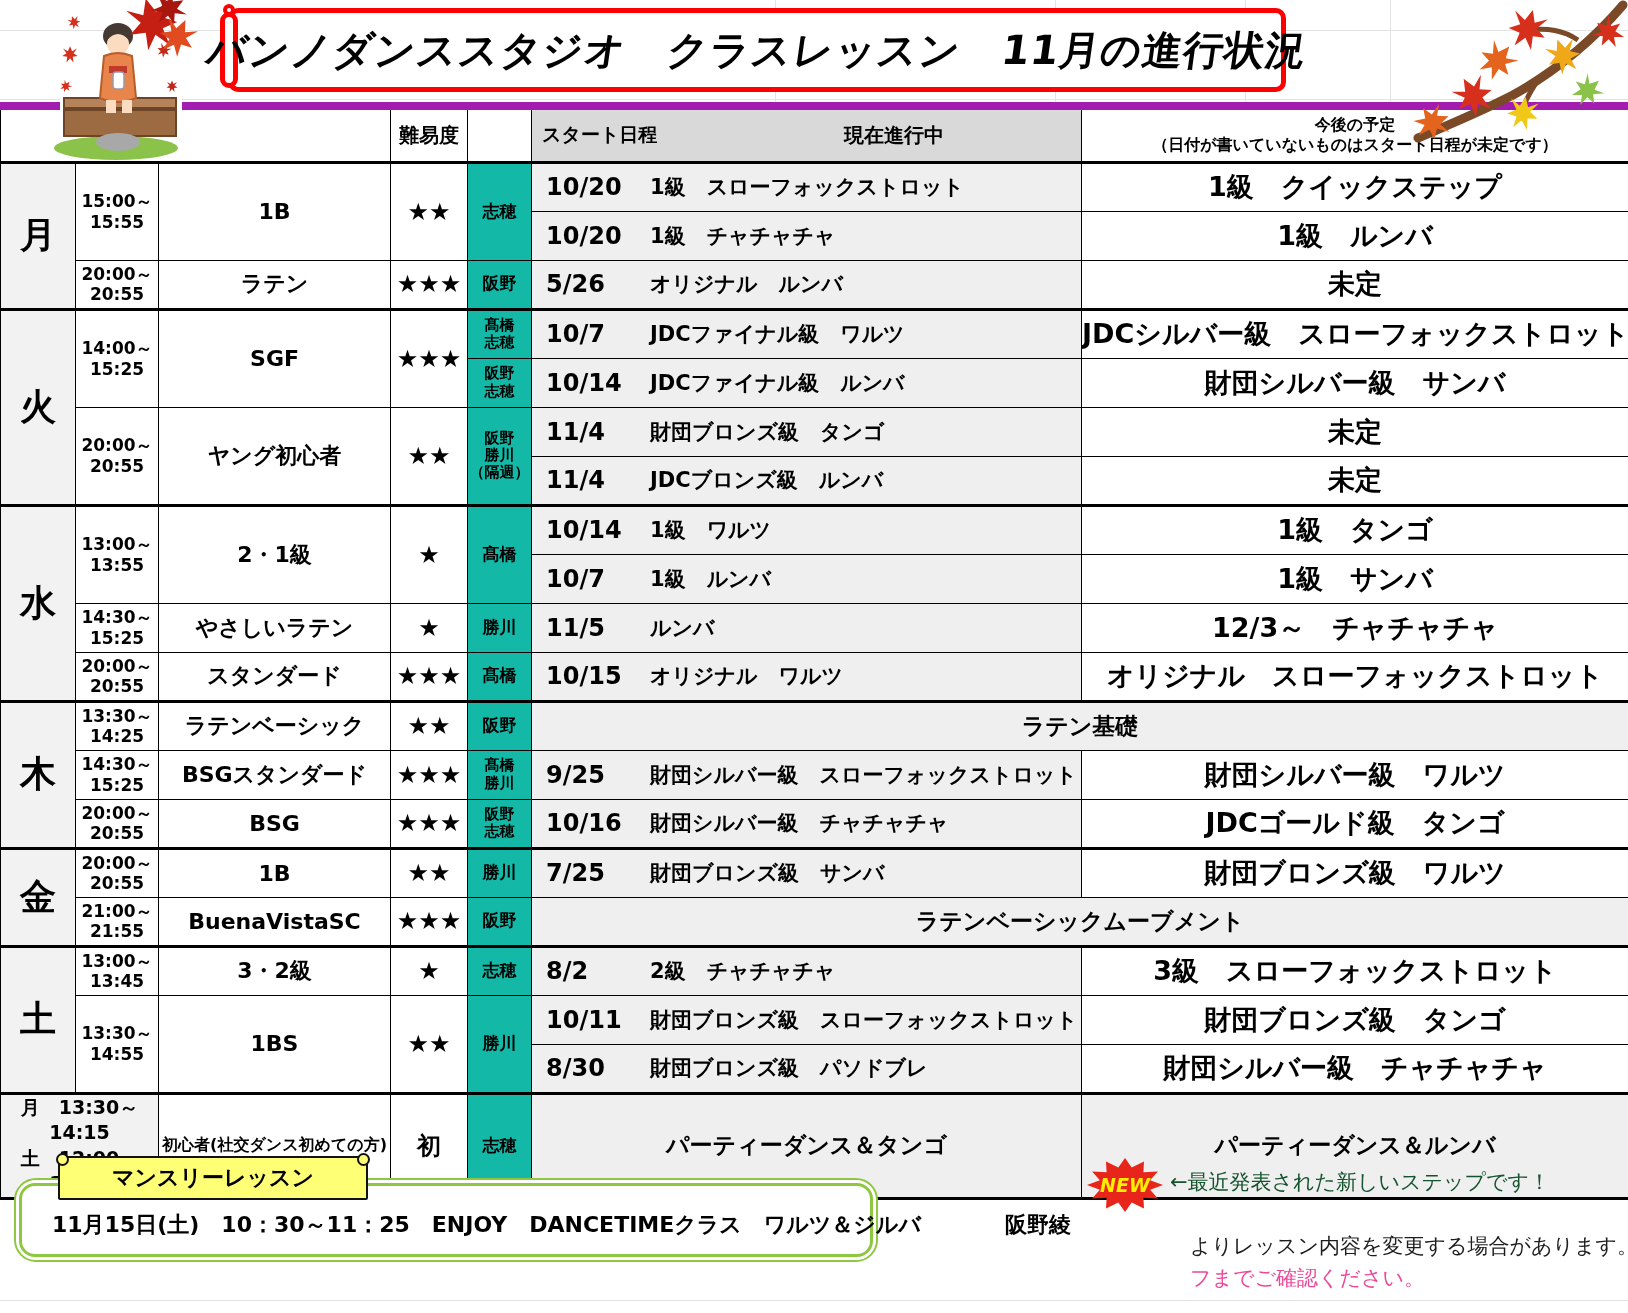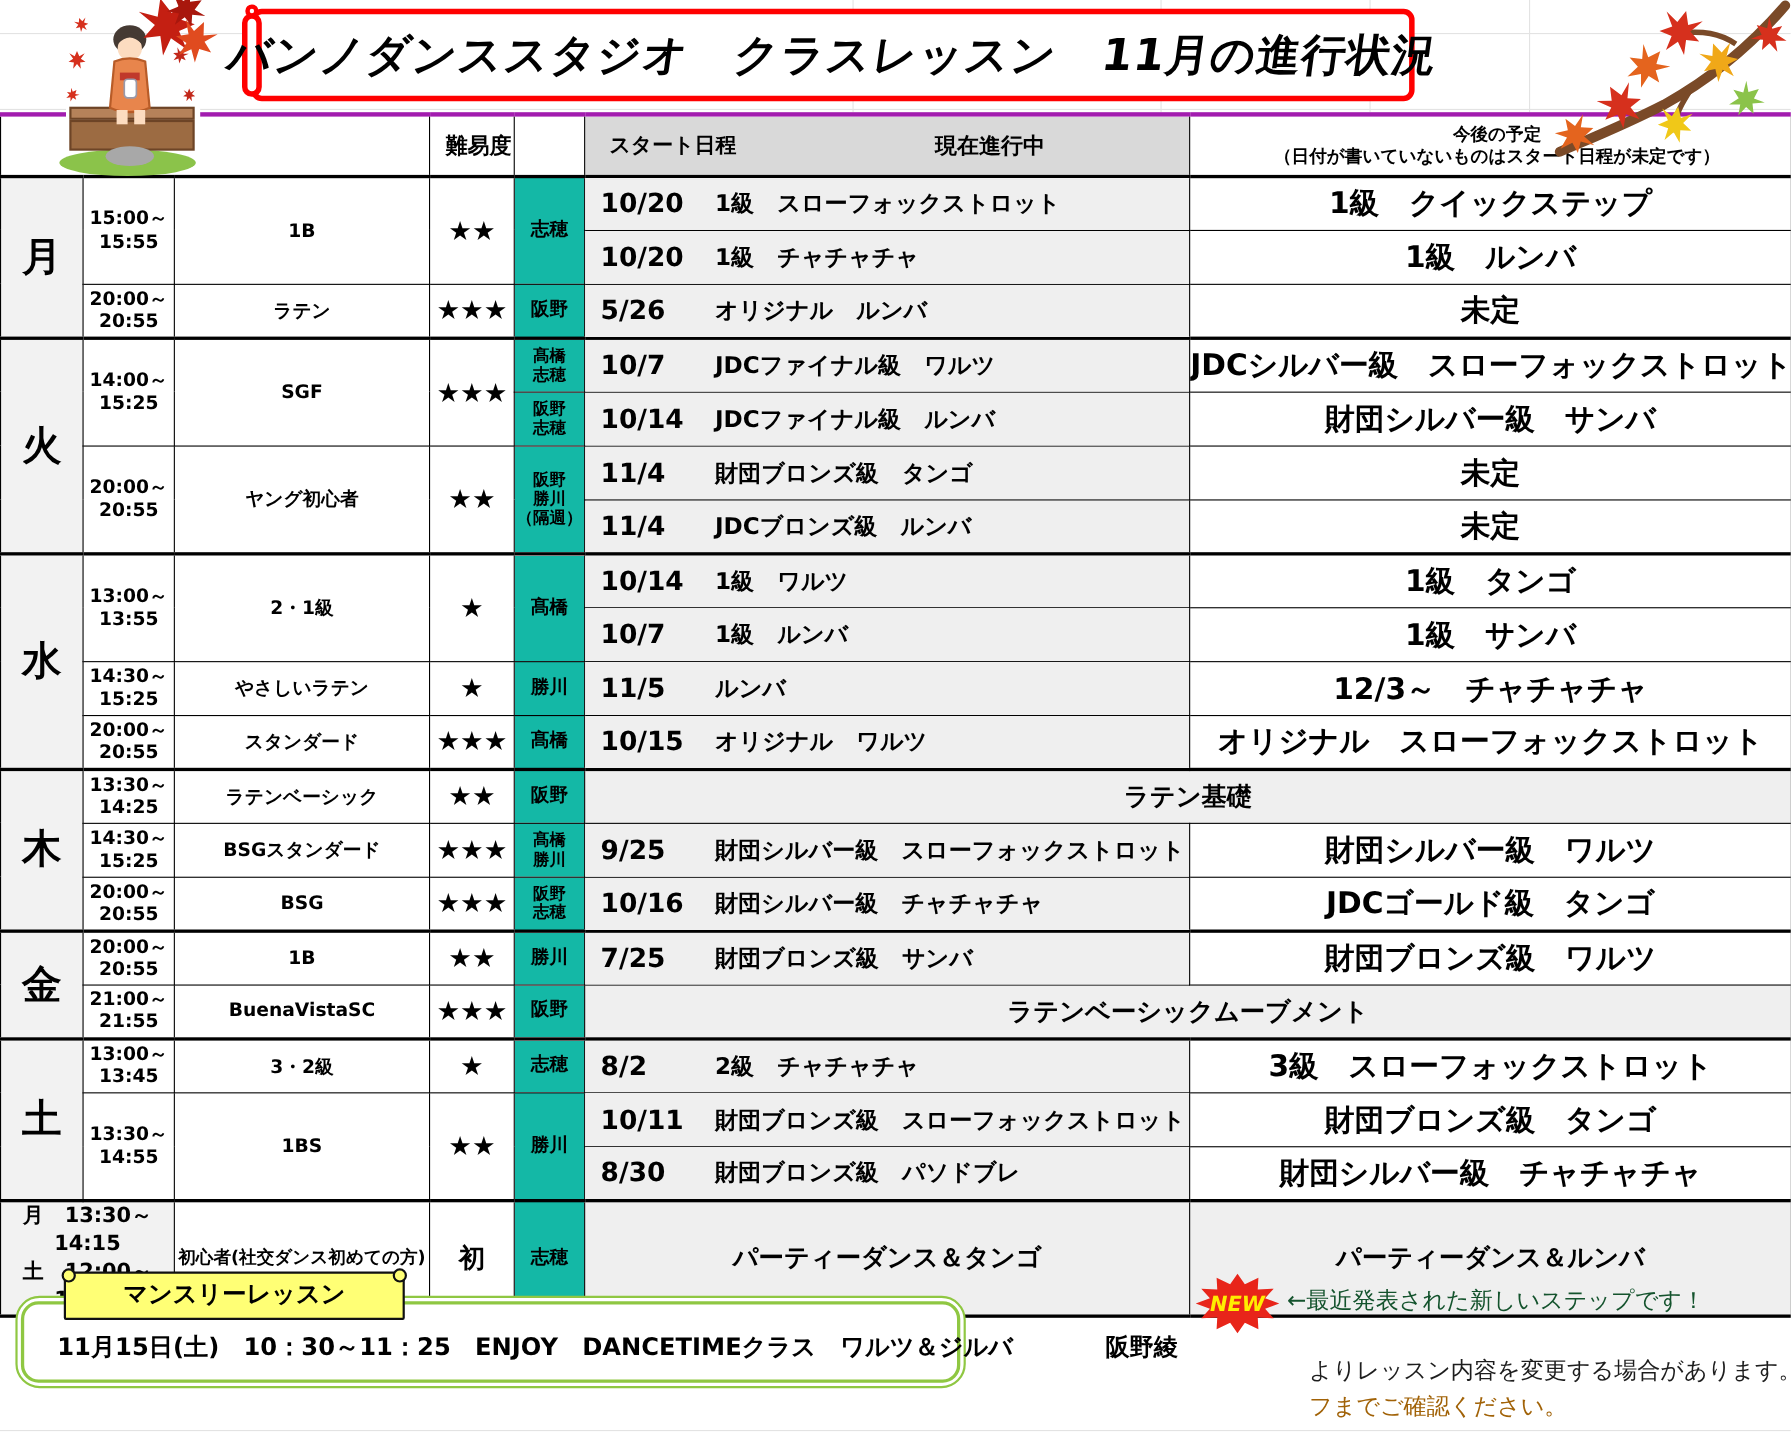--- a/index.html
+++ b/index.html
@@ -30,34 +30,34 @@
 
   
   table.tbl{
     position:absolute;left:0;top:102px;width:1628px;border-collapse:collapse;table-layout:fixed;z-index:1;
   }
   .tbl th,.tbl td{border:1px solid #000;padding:0;overflow:hidden;vertical-align:middle;box-sizing:border-box;}
   .tbl tr{height:49px;}
   .tbl tr.hd{height:56px;}
   .tbl tr.last{height:53px;}
   .tbl tr.gs td{border-top:3px solid #000;}
-  .tbl tr.hd th{border-top:4px solid #a21caf;border-bottom:2px solid #000;background:#fff;font-weight:bold;padding-left:12px;}
+  .tbl tr.hd th{border-top:8px solid #a21caf;border-bottom:2px solid #000;background:#fff;font-weight:bold;}
   .tbl tr.last td{border-bottom:3px solid #000;}
 
   .h-cur{background:#d9d9d9 !important;}
   .hc{display:flex;align-items:center;}
   .h-start{width:165px;text-align:left;padding-left:10px;font-size:19px;}
   .h-current{flex:1;text-align:center;font-size:20px;}
   .h-fut .f1{font-size:16px;text-align:center;line-height:1.25;}
   .h-fut .f2{font-size:16px;text-align:center;line-height:1.25;}
   .h-diff{font-size:20px;text-align:center;}
 
   td.day{background:#f2f2f2;font-size:36px;font-weight:bold;text-align:center;}
   td.time{font-size:17px;font-weight:bold;text-align:center;white-space:pre-line;line-height:1.2;background:#fff;}
-  td.cname{font-size:17px;font-weight:bold;text-align:center;background:#fff;white-space:nowrap;}
+  td.cname{font-size:22px;font-weight:bold;text-align:center;background:#fff;white-space:nowrap;}
   td.cname.fs16{font-size:16px;}
   td.stars{font-size:24px;font-weight:bold;text-align:center;background:#fff;}
   td.teach{font-size:17px;font-weight:bold;text-align:center;white-space:pre-line;line-height:1.15;background:#14b8a6;}
   td.teach.sm{font-size:15px;}
   td.cur{background:#efefef;position:relative;}
   td.cur .date{position:absolute;left:14px;top:50%;transform:translateY(-50%);font-size:24px;font-weight:bold;}
   td.cur .dance{display:block;margin-left:118px;font-size:21px;font-weight:bold;white-space:nowrap;}
   td.fut{background:#fff;text-align:center;font-size:27px;font-weight:bold;white-space:nowrap;}
   td.c-gray{background:#efefef;text-align:center;font-size:23px;font-weight:bold;white-space:nowrap;}
   td.daytime{background:#f2f2f2;font-size:19px;font-weight:bold;text-align:center;white-space:pre-line;line-height:1.35;}
@@ -80,21 +80,21 @@
   }
   .monthly-banner::before,.monthly-banner::after{
     content:"";position:absolute;top:-5px;width:9px;height:9px;background:#ffff75;
     border:2px solid #111;border-radius:50%;
   }
   .monthly-banner::before{left:-4px;}
   .monthly-banner::after{right:-4px;}
 
   .new-note{position:absolute;left:1170px;top:1168px;font-size:21px;color:#14532d;z-index:3;white-space:nowrap;}
   .note-line2{position:absolute;left:1190px;top:1232px;font-size:21px;color:#1d1d1d;z-index:3;white-space:nowrap;}
-  .note-line3{position:absolute;left:1190px;top:1264px;font-size:21px;color:#a16207;z-index:3;white-space:nowrap;}
+  .note-line3{position:absolute;left:1190px;top:1264px;font-size:21px;color:#ec4899;z-index:3;white-space:nowrap;}
 </style>
 </head>
 <body>
 
 <div class="gl" style="left:0;top:30px;width:1628px;height:1px;"></div>
 <div class="gl" style="left:0;top:99px;width:1628px;height:1px;"></div>
 <div class="gl" style="left:775px;top:0;width:1px;height:102px;"></div>
 <div class="gl" style="left:1055px;top:0;width:1px;height:102px;"></div>
 <div class="gl" style="left:1245px;top:0;width:1px;height:102px;"></div>
 <div class="gl" style="left:1390px;top:0;width:1px;height:102px;"></div>

